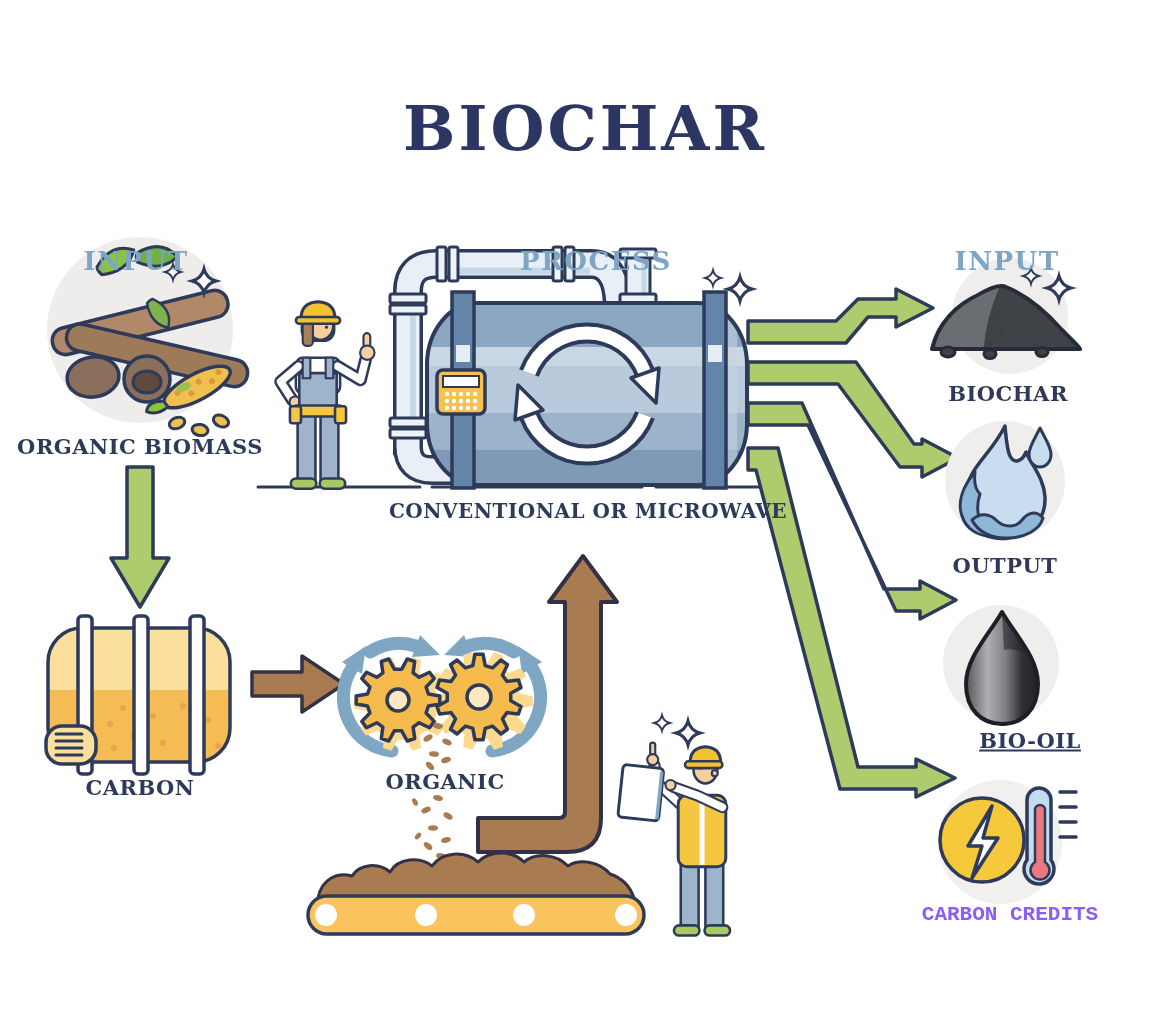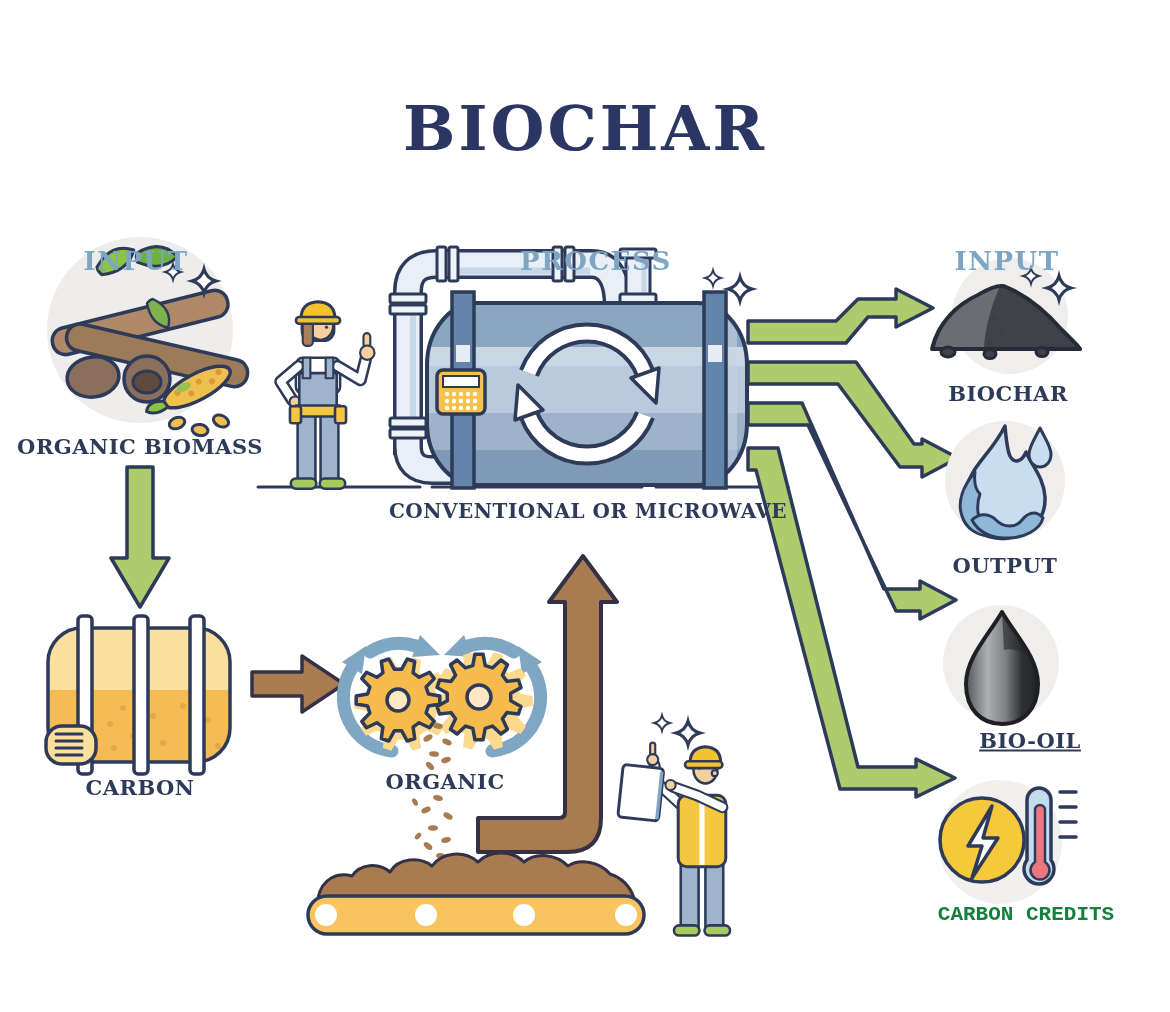--- a/index.html
+++ b/index.html
@@ -5,21 +5,21 @@
   html,body{margin:0;padding:0;background:#ffffff;}
   .canvas{position:relative;width:1170px;height:1012px;background:#ffffff;overflow:hidden;
           font-family:"DejaVu Serif","Liberation Serif",serif;}
   .canvas svg{position:absolute;left:0;top:0;}
   .lbl{position:absolute;transform:translate(-50%,-50%);font-weight:bold;color:#2e3a59;
        white-space:nowrap;letter-spacing:.5px;}
   .title{font-size:62px;color:#2c3663;letter-spacing:3px;}
   .header{font-size:26px;color:#7ea5c4;letter-spacing:1.5px;margin-top:48px;}
   .lbl-main{font-size:21px;}
   .lbl-reactor{font-size:20px;}
-  .lbl-mono{font-family:"Liberation Mono","DejaVu Sans Mono",monospace;font-size:21px;color:#15803d;letter-spacing:0;margin-left:16px;}
+  .lbl-mono{font-family:"Liberation Mono","DejaVu Sans Mono",monospace;font-size:21px;color:#8b5cf6;letter-spacing:0;}
 </style>
 </head>
 <body>
 
 <div class="canvas">
 <svg width="1170" height="1012" viewBox="0 0 1170 1012">
   <defs>
     <clipPath id="tankClip">
           <rect x="427" y="303" width="320" height="182" rx="50" ry="62"></rect>
         </clipPath>

